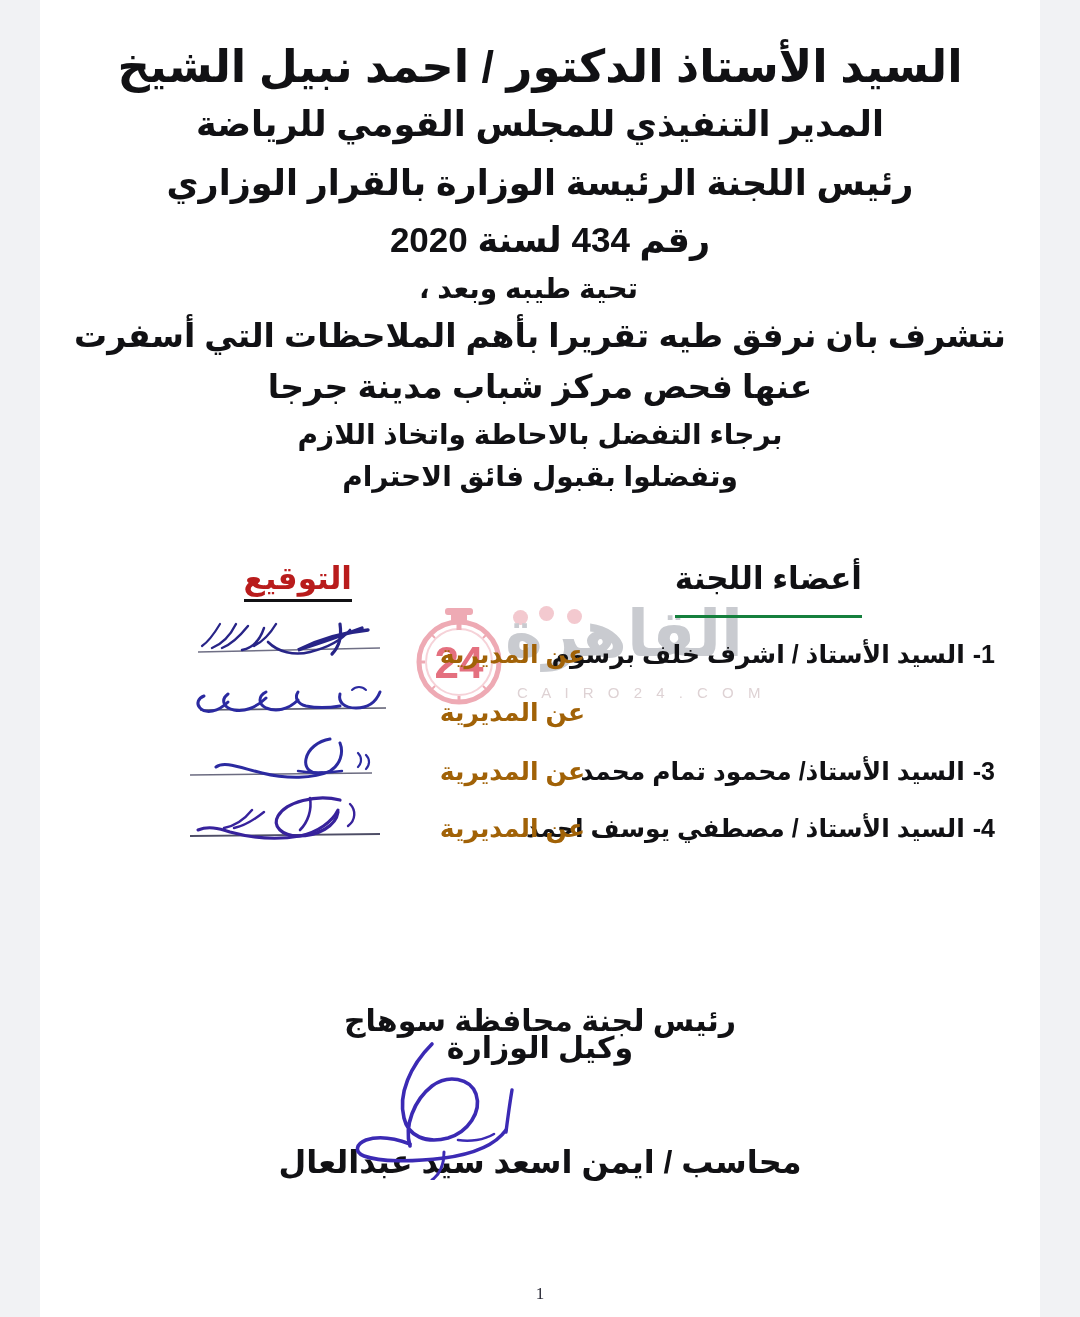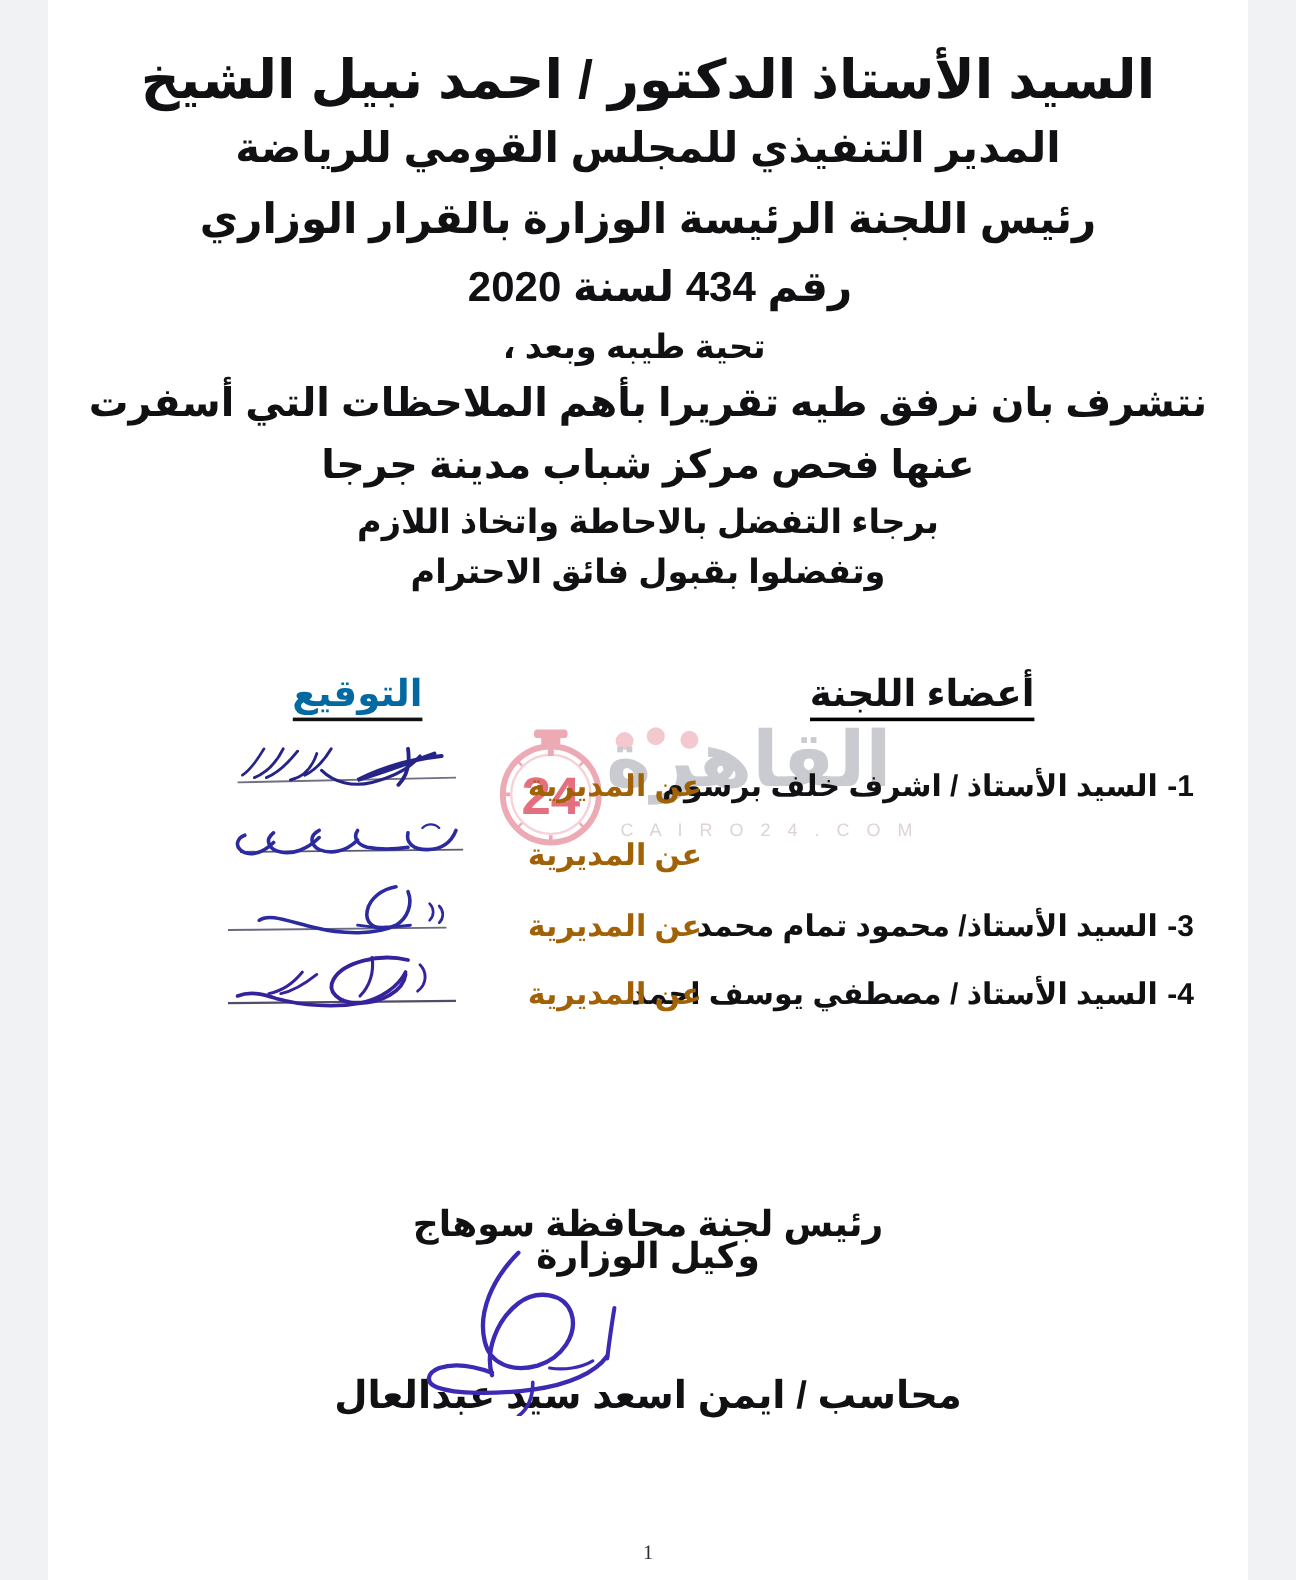--- a/index.html
+++ b/index.html
@@ -170,31 +170,31 @@
 
   
   .tbl-head-members {
     position: absolute;
     top: 560px;
     right: 178px;
     font-size: 31px;
     font-weight: 700;
     color: #111114;
     font-family: "Liberation Sans", "DejaVu Sans", sans-serif;
-    border-bottom: 3px solid #000000;
-    padding-bottom: 2px;
+    border-bottom: 3px solid #15803d;
+    padding-bottom: 18px;
     white-space: nowrap;
   }
   .tbl-head-signature {
     position: absolute;
     top: 560px;
     right: 688px;
     font-size: 31px;
     font-weight: 700;
-    color: #0369a1;
+    color: #b91c1c;
     font-family: "Liberation Sans", "DejaVu Sans", sans-serif;
     border-bottom: 3px solid #111114;
     padding-bottom: 2px;
     white-space: nowrap;
   }
 
   .member-row {
     position: absolute;
     right: 0px;
     left: 0px;

